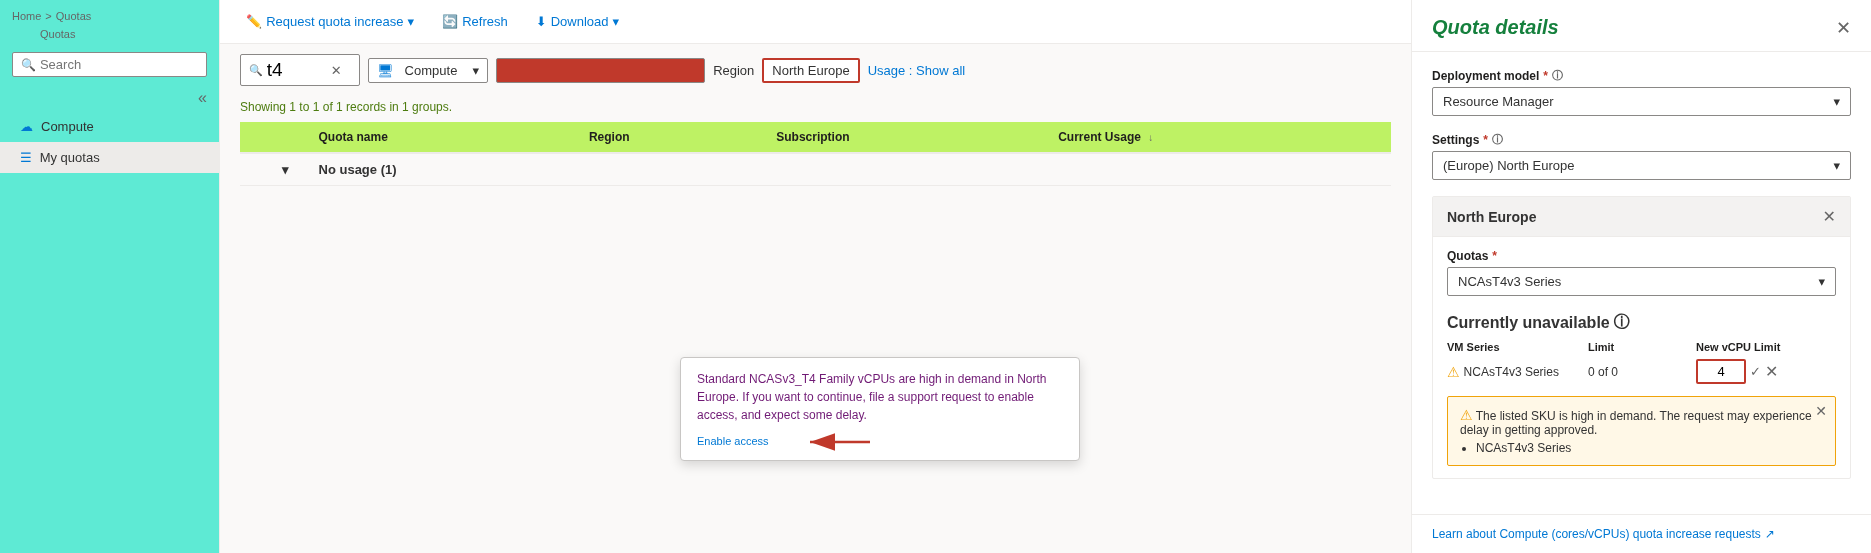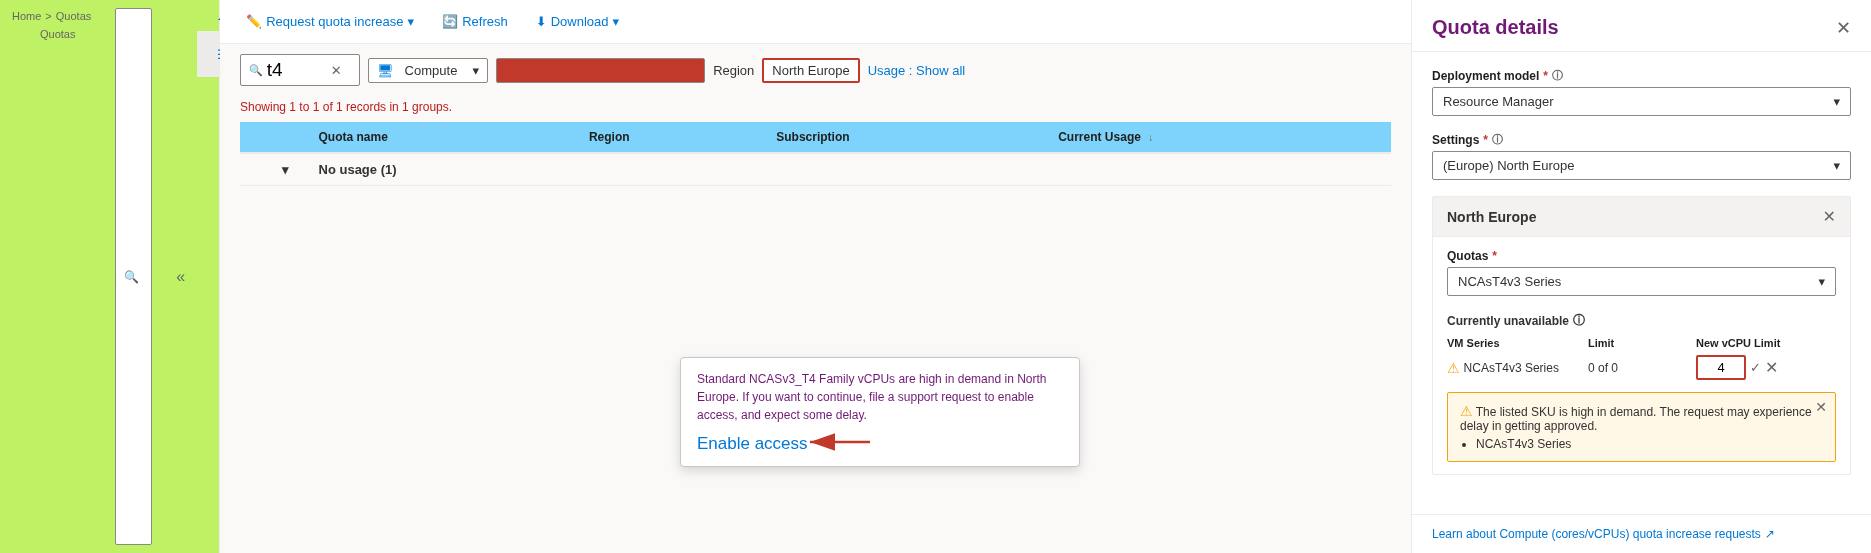--- a/index.html
+++ b/index.html
@@ -1,19 +1,19 @@
 <!DOCTYPE html>
 <html><head>
   <meta charset="utf-8">
   <style>
     * { box-sizing: border-box; margin: 0; padding: 0; }
     body { font-family: 'Segoe UI', Arial, sans-serif; font-size: 13px; color: #333; background: #f3f2f1; display: flex; height: 553px; overflow: hidden; }
 
     
-    .sidebar { width: 220px; background: #bef264; border-right: 1px solid #edebe9; display: flex; flex-direction: row; flex-shrink: 0; }
+    .sidebar { width: 220px; background: #5eead4; border-right: 1px solid #edebe9; display: flex; flex-direction: column; flex-shrink: 0; }
     .sidebar-header { padding: 10px 12px 4px 12px; }
     .breadcrumb { font-size: 11px; color: #0078d4; margin-bottom: 6px; display: flex; align-items: center; gap: 4px; }
     .breadcrumb span { color: #666; }
     .page-title-area { display: flex; align-items: center; gap: 8px; margin-bottom: 2px; }
     .hamburger-icon { display: flex; flex-direction: column; gap: 3px; cursor: pointer; }
     .hamburger-icon div { width: 18px; height: 2px; background: #0078d4; }
     .page-title { font-size: 20px; font-weight: 600; color: #201f1e; }
     .page-subtitle { font-size: 11px; color: #666; margin-left: 28px; }
     .collapse-btn { margin-left: auto; color: #666; cursor: pointer; font-size: 16px; padding: 4px; }
     .search-box { margin: 8px 12px; border: 1px solid #8a8886; border-radius: 2px; display: flex; align-items: center; padding: 4px 8px; background: #fff; }
@@ -29,55 +29,55 @@
     .toolbar-btn { display: flex; align-items: center; gap: 4px; color: #0078d4; cursor: pointer; font-size: 13px; border: none; background: none; padding: 4px 6px; }
     .filter-bar { padding: 10px 20px; display: flex; align-items: center; gap: 8px; background: #faf9f8; flex-wrap: wrap; }
     .filter-input { border: 1px solid #8a8886; border-radius: 2px; display: flex; align-items: center; padding: 4px 8px; background: #fff; min-width: 120px; }
     .filter-input input { border: none; outline: none; font-size: 19px; width: 60px; }
     .filter-input .clear-btn { color: #666; cursor: pointer; margin-left: 4px; }
     .filter-dropdown { border: 1px solid #8a8886; border-radius: 2px; display: flex; align-items: center; padding: 4px 8px; background: #fff; cursor: pointer; min-width: 120px; justify-content: space-between; }
     .filter-dropdown-redacted { border: 1px solid #8a8886; border-radius: 2px; display: flex; align-items: center; padding: 4px 8px; background: #c0392b; cursor: pointer; min-width: 160px; justify-content: space-between; color: transparent; }
     .region-badge { border: 2px solid #c0392b; border-radius: 2px; padding: 3px 8px; font-weight: 500; cursor: pointer; background: #fff; }
     .usage-btn { border: none; background: none; color: #0078d4; cursor: pointer; font-size: 13px; }
     .records-info { padding: 4px 20px 8px 20px; font-size: 12px; color: #605e5c; }
-    .records-info span { color: #b91c1c; }
+    .records-info span { color: #4d7c0f; }
 
     
     .table-area { padding: 0 20px; overflow: auto; flex: 1; }
     .quota-table { width: 100%; border-collapse: collapse; }
-    .quota-table th { text-align: left; padding: 8px 12px; font-weight: 600; font-size: 12px; color: #201f1e; border-bottom: 2px solid #edebe9; background: #7dd3fc; }
+    .quota-table th { text-align: left; padding: 8px 12px; font-weight: 600; font-size: 12px; color: #201f1e; border-bottom: 2px solid #edebe9; background: #bef264; }
     .quota-table td { padding: 8px 12px; border-bottom: 1px solid #edebe9; font-size: 13px; vertical-align: top; }
     .group-row td { font-weight: 600; color: #333; padding: 8px 12px; background: #faf9f8; }
     .chevron { display: inline-block; margin-right: 6px; cursor: pointer; }
     .checkbox-col { width: 30px; }
     .sort-icon { font-size: 10px; margin-left: 4px; color: #666; }
 
     
     .tooltip-popup { position: absolute; left: 460px; top: 235px; background: #fff; border: 1px solid #c8c6c4; border-radius: 4px; padding: 12px 16px; max-width: 400px; box-shadow: 0 4px 12px rgba(0,0,0,0.15); z-index: 100; font-size: 12px; }
     .tooltip-popup p { color: #701a75; line-height: 1.5; margin-bottom: 10px; }
-    .enable-access-link { color: #0078d4; cursor: pointer; font-size: 17px; font-weight: 500; display: inline-flex; align-items: flex-start; gap: 4px; }
+    .enable-access-link { color: #0078d4; cursor: pointer; font-size: 11px; font-weight: 500; display: inline-flex; align-items: flex-start; gap: 4px; }
     .arrow-indicator { position: absolute; left: 580px; top: 305px; z-index: 101; }
 
     
     .right-panel { width: 460px; background: #fff; border-left: 1px solid #edebe9; display: flex; flex-direction: column; overflow-y: auto; }
     .panel-header { padding: 16px 20px 12px 20px; display: flex; justify-content: space-between; align-items: center; border-bottom: 1px solid #edebe9; }
-    .panel-title { font-size: 20px; font-weight: 600; color: #701a75; }
+    .panel-title { font-size: 20px; font-weight: 600; color: #15803d; font-style: italic; }
     .panel-close { background: none; border: none; cursor: pointer; font-size: 18px; color: #666; }
     .panel-body { padding: 16px 20px; flex: 1; }
     .field-group { margin-bottom: 16px; }
     .field-label { font-size: 12px; font-weight: 600; color: #201f1e; margin-bottom: 4px; display: flex; align-items: center; gap: 4px; }
     .field-label .required { color: #c0392b; }
     .field-label .info-icon { color: #666; font-size: 11px; cursor: pointer; }
     .field-select { width: 100%; border: 1px solid #8a8886; border-radius: 2px; padding: 6px 10px; font-size: 13px; background: #fff; cursor: pointer; display: flex; justify-content: space-between; align-items: center; }
     .sub-panel { border: 1px solid #edebe9; border-radius: 2px; margin-top: 8px; }
     .sub-panel-header { padding: 10px 14px; display: flex; justify-content: space-between; align-items: center; background: #f3f2f1; border-bottom: 1px solid #edebe9; }
     .sub-panel-title { font-size: 14px; font-weight: 600; }
     .sub-panel-close { background: none; border: none; cursor: pointer; font-size: 16px; color: #666; }
     .sub-panel-body { padding: 12px 14px; }
-    .currently-unavailable { font-size: 12px; font-weight: 600; margin-bottom: 8px; display: flex; align-items: center; gap: 4px; }
+    .currently-unavailable { font-size: 16px; font-weight: 600; margin-bottom: 8px; display: flex; align-items: center; gap: 4px; }
     .col-headers { display: grid; grid-template-columns: 1fr 100px 140px; gap: 8px; margin-bottom: 6px; font-size: 11px; font-weight: 600; color: #201f1e; }
     .vcpu-row { display: grid; grid-template-columns: 1fr 100px 140px; gap: 8px; align-items: center; margin-bottom: 6px; }
     .vcpu-series { font-size: 12px; display: flex; align-items: center; gap: 4px; }
     .warn-icon { color: #f0a30a; font-size: 14px; }
     .vcpu-usage { font-size: 12px; }
     .vcpu-limit-input { display: flex; align-items: center; gap: 4px; }
     .limit-field { border: 2px solid #c0392b; border-radius: 2px; width: 50px; padding: 3px 6px; font-size: 13px; text-align: center; }
     .limit-check { color: #666; cursor: pointer; }
     .limit-cancel { color: #666; cursor: pointer; font-size: 16px; }
     .warning-banner { background: #fff8e7; border: 1px solid #f0a30a; border-radius: 2px; padding: 10px 12px; margin-top: 12px; font-size: 12px; position: relative; }

